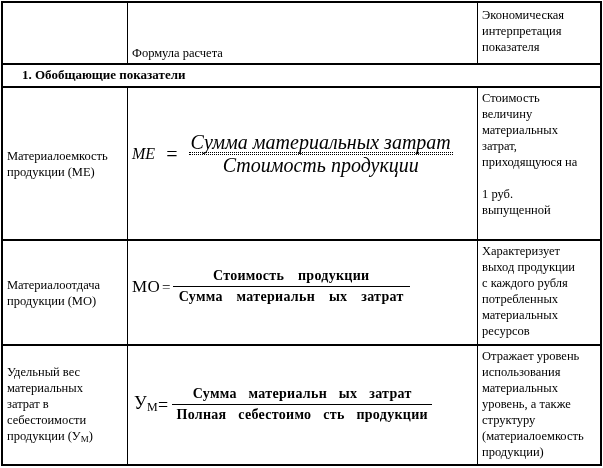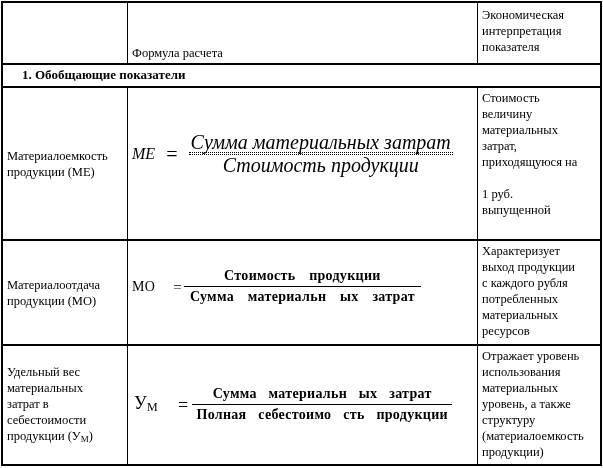--- a/index.html
+++ b/index.html
@@ -28,26 +28,26 @@
     .bar { display: block; width: 100%; border-top: 1px solid #000; }
     .bar.dotted { border-top: 1px dotted #000; height: 1px; border-bottom: 1px dotted #000; }
 
     .f1 { left: 4px; top: 46px; font-style: italic; font-size: 20px; }
     .f1 .lhs { font-size: 16px; margin-right: 10px; }
     .f1 .eq { margin-right: 10px; }
     .f1 .num { padding-bottom: 2px; }
     .f1 .den { padding-top: 2px; }
 
     .f2 { left: 4px; top: 25px; font-size: 14px; font-weight: bold; letter-spacing: 0.3px; }
-    .f2 .lhs { margin-right: 18px; font-weight: normal; font-size: 14px; }
+    .f2 .lhs { margin-right: 2px; font-weight: normal; font-size: 17px; }
     .f2 .eq { margin-right: 2px; font-weight: normal; font-size: 15px; }
     .f2 .num, .f2 .den { padding: 2px 6px; word-spacing: 10px; }
 
     .f3 { left: 6px; top: 38px; font-size: 14px; font-weight: bold; letter-spacing: 0.3px; }
-    .f3 .lhs { margin-right: 20px; font-weight: normal; font-size: 18px; }
+    .f3 .lhs { margin-right: 0; font-weight: normal; font-size: 18px; }
     .f3 .lhs sub { font-size: 12px; vertical-align: -2px; }
     .f3 .eq { margin-right: 4px; font-weight: normal; font-size: 18px; }
     .f3 .num, .f3 .den { padding: 2px 4px; word-spacing: 8px; }
     sub.small { font-size: 9px; vertical-align: -2px; }
   </style>
 </head>
 <body>
 
 <div class="tbl">
 

